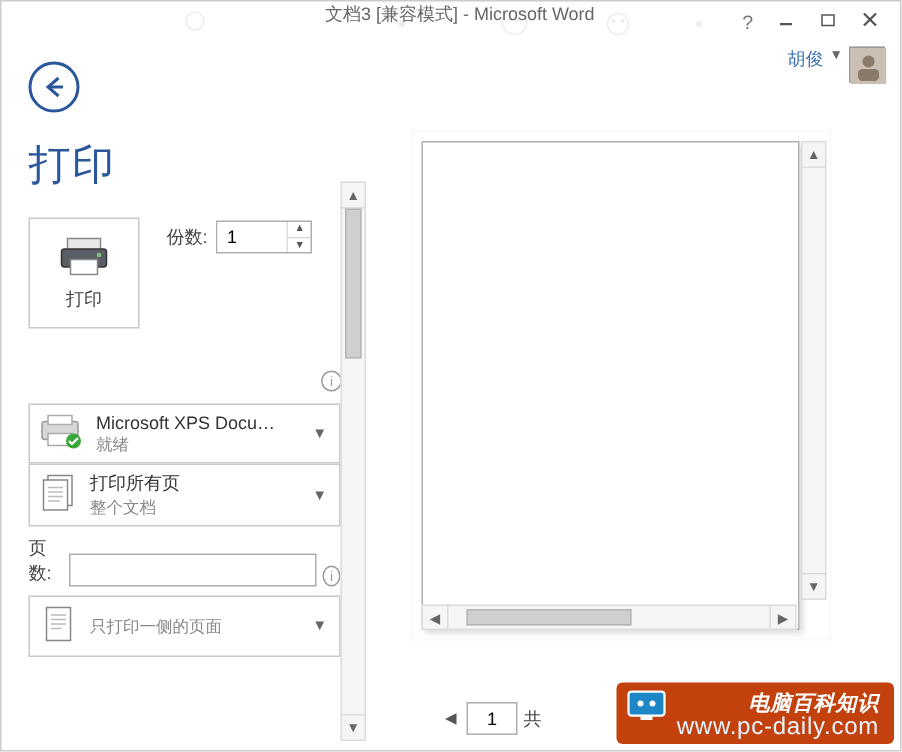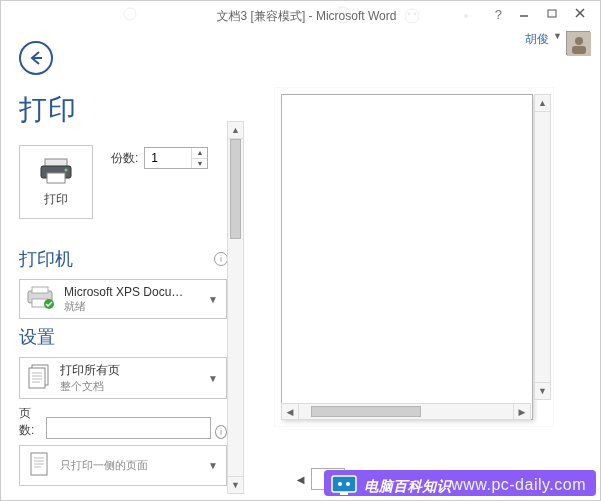--- a/index.html
+++ b/index.html
@@ -9,21 +9,21 @@
     font-size: 12px;
     background: #fff;
     color: #444;
     position: relative;
     overflow: hidden;
     border: 1px solid #ccc;
   }
   .bg-deco { position:absolute; top:0; left:0; right:0; height:40px; pointer-events:none; opacity:0.15; }
   .bg-deco svg { position:absolute; }
   .titlebar {
-    display: flex; align-items: center; justify-content: center;
+    display: flex; align-items: flex-start; justify-content: center;
     height: 30px; position: relative;
     background: transparent;
     padding-left: 12px;
   }
   .titlebar-title { color: #666; font-size: 12px; }
   .ribbon-help { position:absolute; right: 98px; top: 6px; color:#777; font-size:13px; }
   .win-controls { position:absolute; right:6px; top:2px; display:flex; gap:0; }
   .win-controls .wbtn { width:28px; height:20px; display:flex; align-items:center; justify-content:center; color:#555; font-size:12px; }
   .userline { position:absolute; right:10px; top:30px; display:flex; gap:4px; }
   .userline span { color:#3b70b3; font-size:12px; }
@@ -116,24 +116,24 @@
   .pager {
     position:absolute; left:46px; bottom:10px;
     display:flex; align-items:center; gap:2px;
   }
   .pager .pbtn { width:17px; height:22px; display:flex; align-items:center; justify-content:center; font-size:10px; color:#555; border:1px solid transparent; }
   .pager input { width:34px; height:22px; border:1px solid #adadad; text-align:center; font-size:12px; }
   .pager .of { font-size:12px; margin-left:2px; }
 
   .watermark {
     position:absolute; right:4px; bottom:4px;
-    background:#8b5cf6; color:#fff; font-size:14px; font-weight:bold;
+    background:#c2410c; color:#fff; font-size:14px; font-weight:bold;
     padding:6px 10px 2px 40px; border-radius:4px;
     font-style:italic; letter-spacing:0.5px;
-    display:flex; flex-direction:row; align-items:flex-end;
+    display:flex; flex-direction:column; align-items:flex-end;
     line-height:1.1;
   }
   .watermark .wm-sub { font-size:16px; font-weight:normal; font-style:normal; color:#e8f5ff; }
   .watermark .wm-icon { position:absolute; left:6px; top:4px; width:28px; height:22px; }
 </style>
 </head>
 <body>
 
 <div class="bg-deco">
   <svg style="left:120px; top:4px" width="18" height="18">
@@ -221,21 +221,20 @@
           <input type="text" value="1" style="">
           <div class="spnbtns">
             <div>▲</div>
             <div>▼</div>
           </div>
         </div>
       </div>
     </div>
 
     <div class="section-title">
-      <span>打印机</span>
       <span class="info">i</span>
     </div>
 
     <div class="dropdown">
       <div class="dd-icon">
         <svg width="30" height="26">
           <rect x="2" y="6" width="24" height="12" rx="2" fill="#d8d8d8" stroke="#999"></rect>
           <rect x="6" y="2" width="16" height="6" fill="#fff" stroke="#aaa"></rect>
           <rect x="6" y="14" width="16" height="8" fill="#fff" stroke="#aaa"></rect>
           <circle cx="23" cy="19" r="5" fill="#3aa63a"></circle>
@@ -243,23 +242,20 @@
         </svg>
       </div>
       <div class="dd-text">
         <span class="dd-main">Microsoft XPS Docu…</span>
         <span class="dd-sub">就绪</span>
       </div>
       <span class="dd-caret">▼</span>
     </div>
 
 
-    <div class="section-title">
-      <span>设置</span>
-    </div>
 
     <div class="dropdown">
       <div class="dd-icon">
         <svg width="26" height="28">
           <rect x="6" y="2" width="16" height="20" fill="#fff" stroke="#888"></rect>
           <rect x="3" y="5" width="16" height="20" fill="#fff" stroke="#888"></rect>
           <line x1="6" y1="10" x2="16" y2="10" stroke="#bbb"></line>
           <line x1="6" y1="13" x2="16" y2="13" stroke="#bbb"></line>
           <line x1="6" y1="16" x2="16" y2="16" stroke="#bbb"></line>
           <line x1="6" y1="19" x2="14" y2="19" stroke="#bbb"></line>

